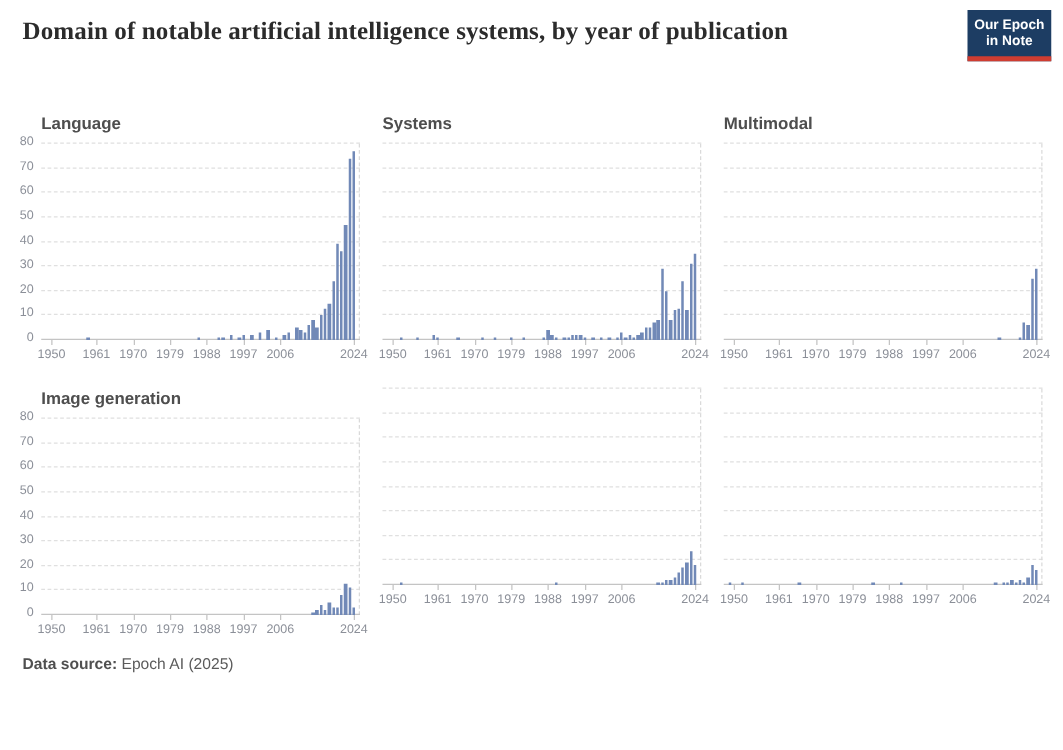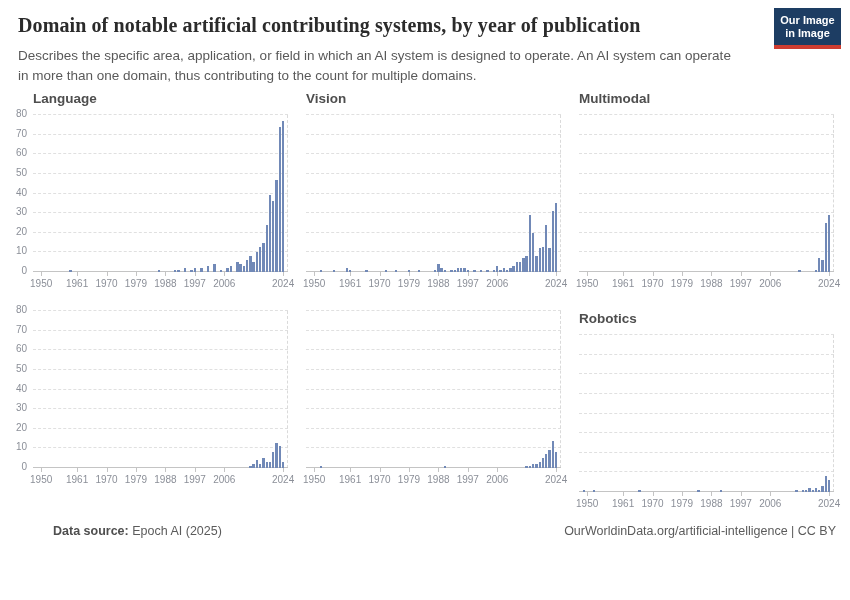--- a/index.html
+++ b/index.html
@@ -37,37 +37,36 @@
   .gridline { position: absolute; left: 0; right: 0; height: 0; border-top: 1px dashed #e0e0e0; }
   .right-edge { position: absolute; right: 0; top: 0; bottom: 0; width: 0; border-right: 1px dashed #dadada; }
   .baseline { position: absolute; left: 0; right: 0; bottom: 0; height: 0; border-top: 1px solid #c4c4c4; }
   .bar { position: absolute; bottom: 0; width: 2.4px; background: #7189b7; }
   .ylabel { position: absolute; right: calc(100% + 6px); font-size: 10px; color: #8b8f98; line-height: 10px; }
   .xlabel { position: absolute; top: calc(100% + 6px); transform: translateX(-50%); font-size: 10px; color: #8b8f98; white-space: nowrap; }
   .tickmark { position: absolute; top: 100%; width: 1px; height: 4px; background: #c4c4c4; }
   .labels-area { height: 21px; }
 
   .footer { position: absolute; top: 524px; left: 18px; right: 14px; font-size: 12.5px; color: #5b5b5b; }
-  .source-row { display: flex; justify-content: space-between; align-items: baseline; margin-left: 35px; }
+  .source-row { display: flex; justify-content: space-between; align-items: baseline; }
   .bold-label { font-weight: 700; color: #4f4f4f; }
   .footer-link { color: #5b5b5b; text-decoration: none; cursor: pointer; }
   .note-row { margin-top: 9px; font-size: 11.5px; line-height: 1.4; color: #737373; max-width: 814px; }
 </style>
 </head>
 <body>
 
 <div class="page">
 
   <div class="header">
-    <div class="chart-title">Domain of notable artificial contributing systems, by year of publication</div>
-    <div class="chart-subtitle">Describes the specific area, application, or field in which an AI system is designed to operate. An AI system can operate in more than one domain, thus contributing to the count for multiple domains.</div>
+    <div class="chart-title">Domain of notable artificial intelligence systems, by year of publication</div>
     <div class="owid-logo">
       <div class="logo-text">
-        <span>Our Image</span><br>
-        <span>in Image</span>
+        <span>Our Epoch</span><br>
+        <span>in Note</span>
       </div>
     </div>
   </div>
 
   <div class="panels" id="panels">
       <div class="panel">
         <div class="panel-title">Language</div>
         <div class="plot">
           <div class="gridline" style="bottom: 19.625px;"></div>
           <div class="gridline" style="bottom: 39.25px;"></div>
@@ -129,21 +128,21 @@
           <div class="bar" style="left: 232.55px; height: 47.1px; background: rgb(113, 137, 183);"></div>
           <div class="bar" style="left: 235.819px; height: 76.5375px; background: rgb(113, 137, 183);"></div>
           <div class="bar" style="left: 239.088px; height: 70.65px; background: rgb(113, 137, 183);"></div>
           <div class="bar" style="left: 242.358px; height: 92.2375px; background: rgb(113, 137, 183);"></div>
           <div class="bar" style="left: 245.627px; height: 145.225px; background: rgb(113, 137, 183);"></div>
           <div class="bar" style="left: 248.896px; height: 151.113px; background: rgb(113, 137, 183);"></div>
         </div>
         <div class="labels-area"></div>
       </div>
       <div class="panel">
-        <div class="panel-title">Vision</div>
+        <div class="panel-title">Systems</div>
         <div class="plot">
           <div class="gridline" style="bottom: 19.625px;"></div>
           <div class="gridline" style="bottom: 39.25px;"></div>
           <div class="gridline" style="bottom: 58.875px;"></div>
           <div class="gridline" style="bottom: 78.5px;"></div>
           <div class="gridline" style="bottom: 98.125px;"></div>
           <div class="gridline" style="bottom: 117.75px;"></div>
           <div class="gridline" style="bottom: 137.375px;"></div>
           <div class="gridline" style="bottom: 157px;"></div>
           <div class="right-edge"></div>
@@ -241,20 +240,21 @@
           <div class="bar" style="left: 219.473px; height: 1.9625px; background: rgb(113, 137, 183);"></div>
           <div class="bar" style="left: 235.819px; height: 1.9625px; background: rgb(113, 137, 183);"></div>
           <div class="bar" style="left: 239.088px; height: 13.7375px; background: rgb(113, 137, 183);"></div>
           <div class="bar" style="left: 242.358px; height: 11.775px; background: rgb(113, 137, 183);"></div>
           <div class="bar" style="left: 245.627px; height: 49.0625px; background: rgb(113, 137, 183);"></div>
           <div class="bar" style="left: 248.896px; height: 56.9125px; background: rgb(113, 137, 183);"></div>
         </div>
         <div class="labels-area"></div>
       </div>
       <div class="panel">
+        <div class="panel-title">Image generation</div>
         <div class="plot">
           <div class="gridline" style="bottom: 19.625px;"></div>
           <div class="gridline" style="bottom: 39.25px;"></div>
           <div class="gridline" style="bottom: 58.875px;"></div>
           <div class="gridline" style="bottom: 78.5px;"></div>
           <div class="gridline" style="bottom: 98.125px;"></div>
           <div class="gridline" style="bottom: 117.75px;"></div>
           <div class="gridline" style="bottom: 137.375px;"></div>
           <div class="gridline" style="bottom: 157px;"></div>
           <div class="right-edge"></div>
@@ -335,21 +335,20 @@
           <div class="bar" style="left: 232.55px; height: 5.8875px; background: rgb(113, 137, 183);"></div>
           <div class="bar" style="left: 235.819px; height: 9.8125px; background: rgb(113, 137, 183);"></div>
           <div class="bar" style="left: 239.088px; height: 13.7375px; background: rgb(113, 137, 183);"></div>
           <div class="bar" style="left: 242.358px; height: 17.6625px; background: rgb(113, 137, 183);"></div>
           <div class="bar" style="left: 245.627px; height: 27.475px; background: rgb(113, 137, 183);"></div>
           <div class="bar" style="left: 248.896px; height: 15.7px; background: rgb(113, 137, 183);"></div>
         </div>
         <div class="labels-area"></div>
       </div>
       <div class="panel">
-        <div class="panel-title">Robotics</div>
         <div class="plot">
           <div class="gridline" style="bottom: 19.625px;"></div>
           <div class="gridline" style="bottom: 39.25px;"></div>
           <div class="gridline" style="bottom: 58.875px;"></div>
           <div class="gridline" style="bottom: 78.5px;"></div>
           <div class="gridline" style="bottom: 98.125px;"></div>
           <div class="gridline" style="bottom: 117.75px;"></div>
           <div class="gridline" style="bottom: 137.375px;"></div>
           <div class="gridline" style="bottom: 157px;"></div>
           <div class="right-edge"></div>
@@ -386,17 +385,16 @@
           <div class="bar" style="left: 245.627px; height: 15.7px; background: rgb(113, 137, 183);"></div>
           <div class="bar" style="left: 248.896px; height: 11.775px; background: rgb(113, 137, 183);"></div>
         </div>
         <div class="labels-area"></div>
       </div>
     </div>
 
   <div class="footer">
     <div class="source-row">
       <div><span class="bold-label">Data source:</span><span> Epoch AI (2025)</span></div>
-      <div><a class="footer-link">OurWorldinData.org/artificial-intelligence | CC BY</a></div>
     </div>
   </div>
 
 </div>
 
 </body></html>

